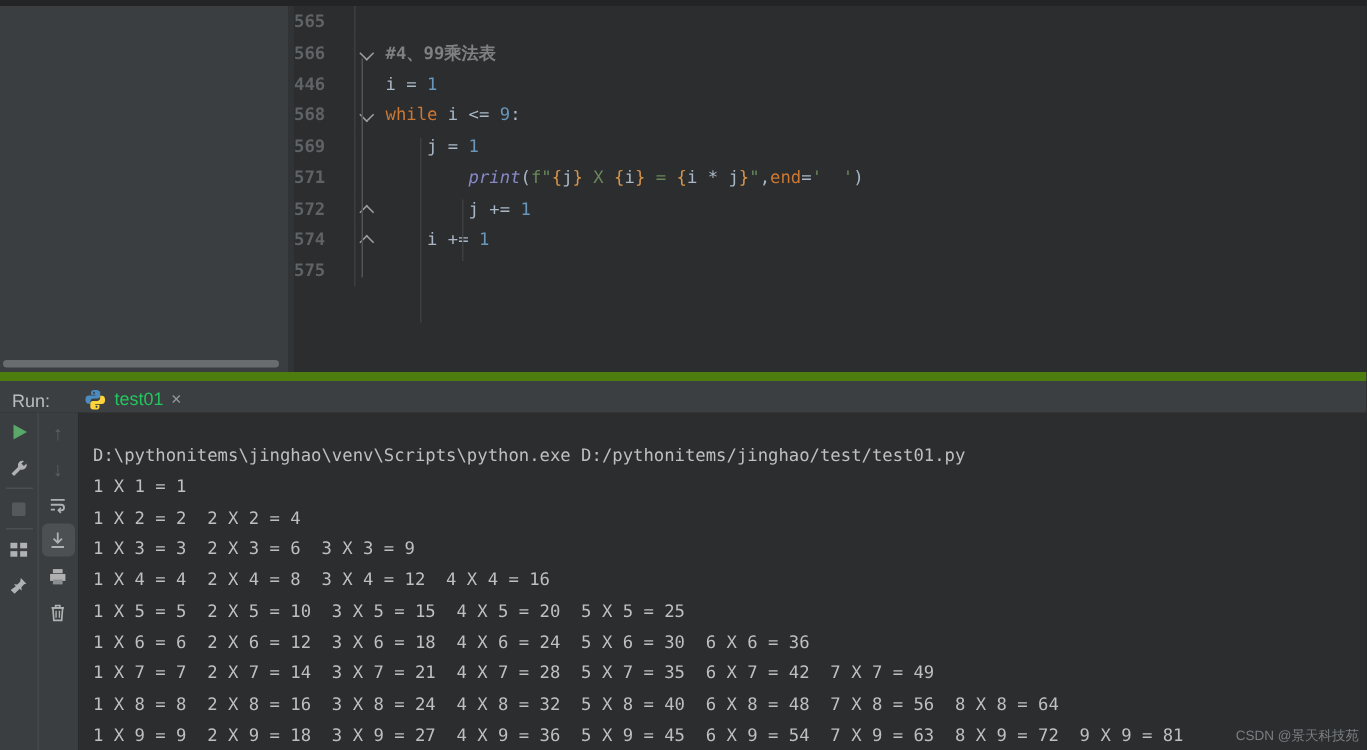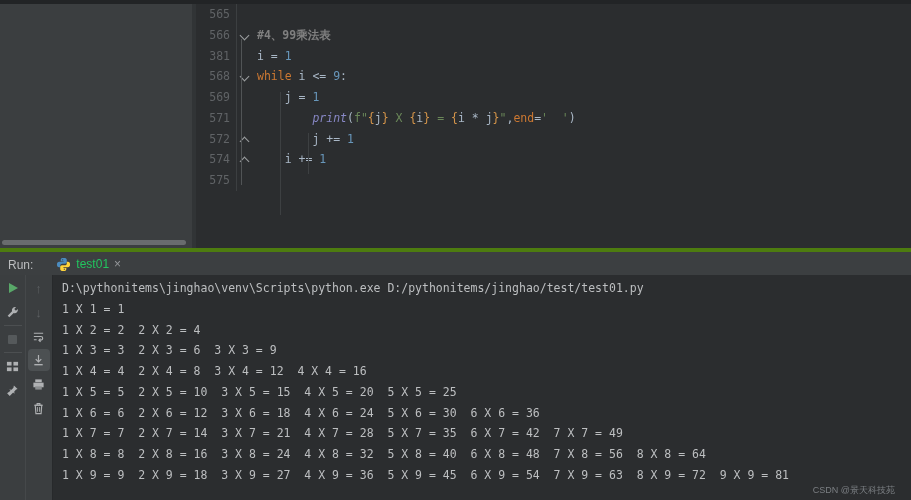--- a/index.html
+++ b/index.html
@@ -15,77 +15,77 @@
   .top-strip{position:absolute;left:0;top:0;width:911px;height:4px;background:#222426;}
 
   
   .left-panel{position:absolute;left:0;top:4px;width:192px;height:244px;background:#3b3e40;}
   .left-panel .hscroll{position:absolute;left:2px;bottom:3px;width:184px;height:5px;background:#696c6e;border-radius:3px;}
   .panel-editor-gap{position:absolute;left:192px;top:4px;width:4px;height:244px;background:#313436;}
 
   
   .editor{position:absolute;left:196px;top:4px;width:715px;height:244px;background:#2b2d2f;overflow:hidden;}
   .ed-row{display:flex;height:20.75px;line-height:20.75px;white-space:pre;}
-  .gutter-num{width:34px;flex:0 0 34px;text-align:right;color:#606366;font-size:11.5px;padding-right:6px;}
+  .gutter-num{width:34px;flex:0 0 34px;text-align:left;color:#606366;font-size:11.5px;padding-right:6px;font-weight:bold;}
   .fold-col{width:16px;flex:0 0 16px;position:relative;border-left:1px solid #3c3f41;}
   .fold-marker{position:absolute;left:4px;top:7px;width:6px;height:6px;
     border-right:1.5px solid #9da0a2;border-bottom:1.5px solid #9da0a2;transform:rotate(45deg);}
   .fold-marker.end{top:9px;transform:rotate(-135deg);}
   .code{flex:1;font-size:11.5px;color:#a9b7c6;padding-left:4px;}
   .tok-text{color:#a9b7c6;}
   .tok-keyword{color:#cc7832;}
   .tok-number{color:#6897bb;}
   .tok-string{color:#6a8759;}
   .tok-brace{color:#d5954a;}
   .tok-builtin{color:#8888c6;font-style:italic;}
   .tok-comment{color:#808080;font-weight:bold;}
   .fold-line{position:absolute;left:45px;top:35px;width:1px;height:146px;background:#515456;}
   .indent-guide{position:absolute;width:1px;background:#3d4042;}
   .ig1{left:84px;top:88px;height:123px;}
   .ig2{left:112px;top:129px;height:41px;}
 
   
   .run-header{position:absolute;left:0;top:248px;width:911px;height:26px;background:#3c3f41;
-    display:flex;align-items:center;border-top:4px solid #4d7c0f;}
+    display:flex;align-items:center;border-top:6px solid #4d7c0f;}
   .run-label{color:#bbbdbf;font-size:12px;margin-left:8px;}
   .run-tab{display:inline-flex;align-items:center;height:24px;margin-left:18px;padding:0 5px;
     border-bottom:2px solid #7a7d7f;}
   .run-tab .title{color:#22c55e;font-size:12px;margin:0 5px 0 5px;}
   .run-tab .close{color:#94979a;font-size:12px;line-height:12px;}
 
   
   .console{position:absolute;left:0;top:275px;width:911px;height:225px;background:#2b2d2f;}
   .toolbar{position:absolute;left:0;top:0;width:52px;height:225px;background:#3b3e40;border-right:1px solid #27292b;}
   .tb-col{position:absolute;top:0;width:25px;height:100%;display:flex;flex-direction:column;align-items:center;}
   .tb-col.c1{left:0;border-right:1px solid #45484a;}
   .tb-col.c2{left:26px;}
   .tb-btn{width:22px;height:22px;display:flex;align-items:center;justify-content:center;margin-top:2px;flex:0 0 22px;}
   .tb-sep{width:18px;height:1px;background:#4c4f51;margin-top:2px;flex:0 0 1px;}
   .tb-btn.selected{background:#4c5052;border-radius:4px;}
   .arrow-glyph{font-size:13px;color:#5d6163;}
-  .console-text{position:absolute;left:53px;top:0;width:858px;height:225px;padding:3px 0 0 9px;box-sizing:border-box;}
+  .console-text{position:absolute;left:53px;top:0;width:858px;height:225px;padding:18px 0 0 9px;box-sizing:border-box;}
   .con-row{height:20.75px;line-height:20.75px;font-size:11.5px;color:#bdbfc1;white-space:pre;}
 
-  .watermark{position:absolute;right:16px;bottom:3px;font-size:9px;color:#7b7f83;}
+  .watermark{position:absolute;right:5px;bottom:3px;font-size:9px;color:#7b7f83;}
 </style>
 </head>
 <body>
 
 <div class="top-strip"></div>
 
 <div class="left-panel">
   <div class="hscroll"></div>
 </div>
 <div class="panel-editor-gap"></div>
 
 <div class="editor">
   <div id="editor-lines">
       <div class="ed-row"><span class="gutter-num mono">565</span><span class="fold-col"></span><span class="code mono"></span></div>
       <div class="ed-row"><span class="gutter-num mono">566</span><span class="fold-col"><span class="fold-marker"></span></span><span class="code mono"><span class="tok-comment">#4、99乘法表</span></span></div>
-      <div class="ed-row"><span class="gutter-num mono">381</span><span class="fold-col"></span><span class="code mono"><span class="tok-text">i = </span><span class="tok-number">1</span></span></div>
+      <div class="ed-row"><span class="gutter-num mono">446</span><span class="fold-col"></span><span class="code mono"><span class="tok-text">i = </span><span class="tok-number">1</span></span></div>
       <div class="ed-row"><span class="gutter-num mono">568</span><span class="fold-col"><span class="fold-marker"></span></span><span class="code mono"><span class="tok-keyword">while</span><span class="tok-text"> i &lt;= </span><span class="tok-number">9</span><span class="tok-text">:</span></span></div>
       <div class="ed-row"><span class="gutter-num mono">569</span><span class="fold-col"></span><span class="code mono"><span class="tok-text">    j = </span><span class="tok-number">1</span></span></div>
       <div class="ed-row"><span class="gutter-num mono">571</span><span class="fold-col"></span><span class="code mono"><span class="tok-text">        </span><span class="tok-builtin">print</span><span class="tok-text">(</span><span class="tok-string">f"</span><span class="tok-brace">{</span><span class="tok-text">j</span><span class="tok-brace">}</span><span class="tok-string"> X </span><span class="tok-brace">{</span><span class="tok-text">i</span><span class="tok-brace">}</span><span class="tok-string"> = </span><span class="tok-brace">{</span><span class="tok-text">i * j</span><span class="tok-brace">}</span><span class="tok-string">"</span><span class="tok-text">,</span><span class="tok-keyword">end</span><span class="tok-text">=</span><span class="tok-string">'  '</span><span class="tok-text">)</span></span></div>
       <div class="ed-row"><span class="gutter-num mono">572</span><span class="fold-col"><span class="fold-marker end"></span></span><span class="code mono"><span class="tok-text">        j += </span><span class="tok-number">1</span></span></div>
       <div class="ed-row"><span class="gutter-num mono">574</span><span class="fold-col"><span class="fold-marker end"></span></span><span class="code mono"><span class="tok-text">    i += </span><span class="tok-number">1</span></span></div>
       <div class="ed-row"><span class="gutter-num mono">575</span><span class="fold-col"></span><span class="code mono"></span></div>
     </div>
   <div class="fold-line"></div>
   <div class="indent-guide ig1"></div>
   <div class="indent-guide ig2"></div>

